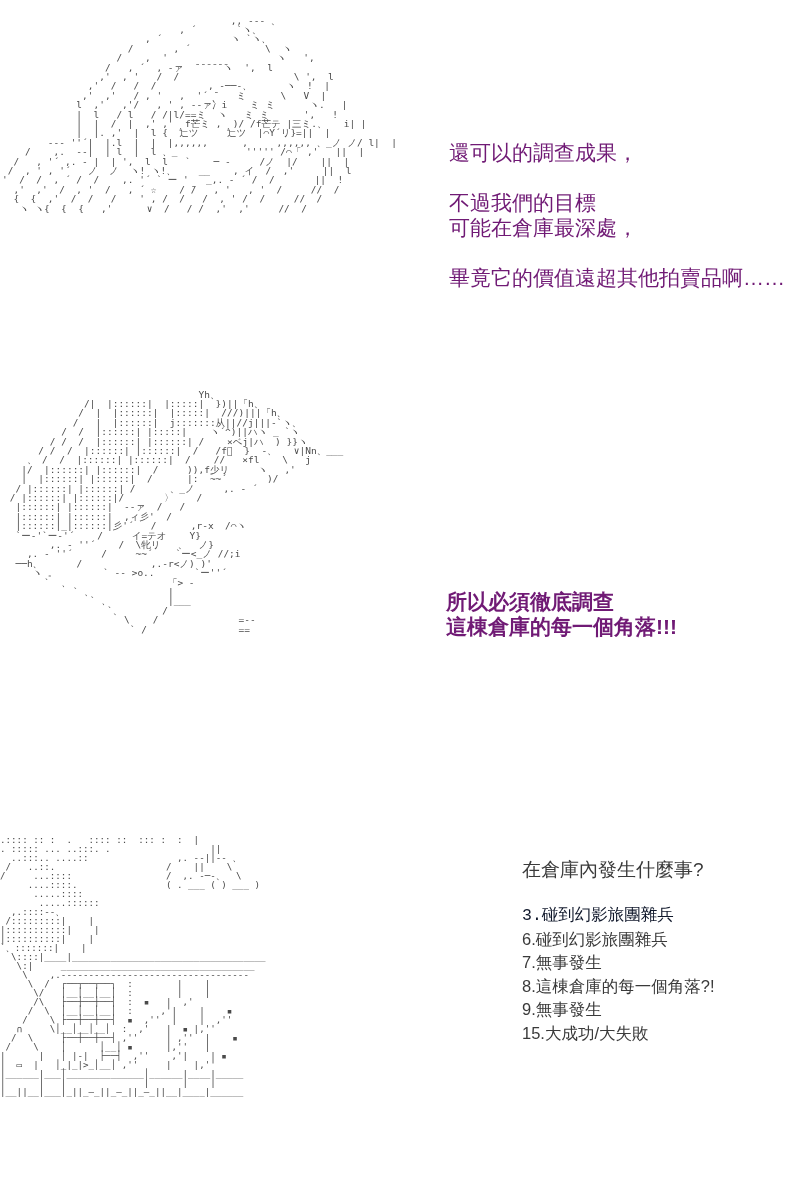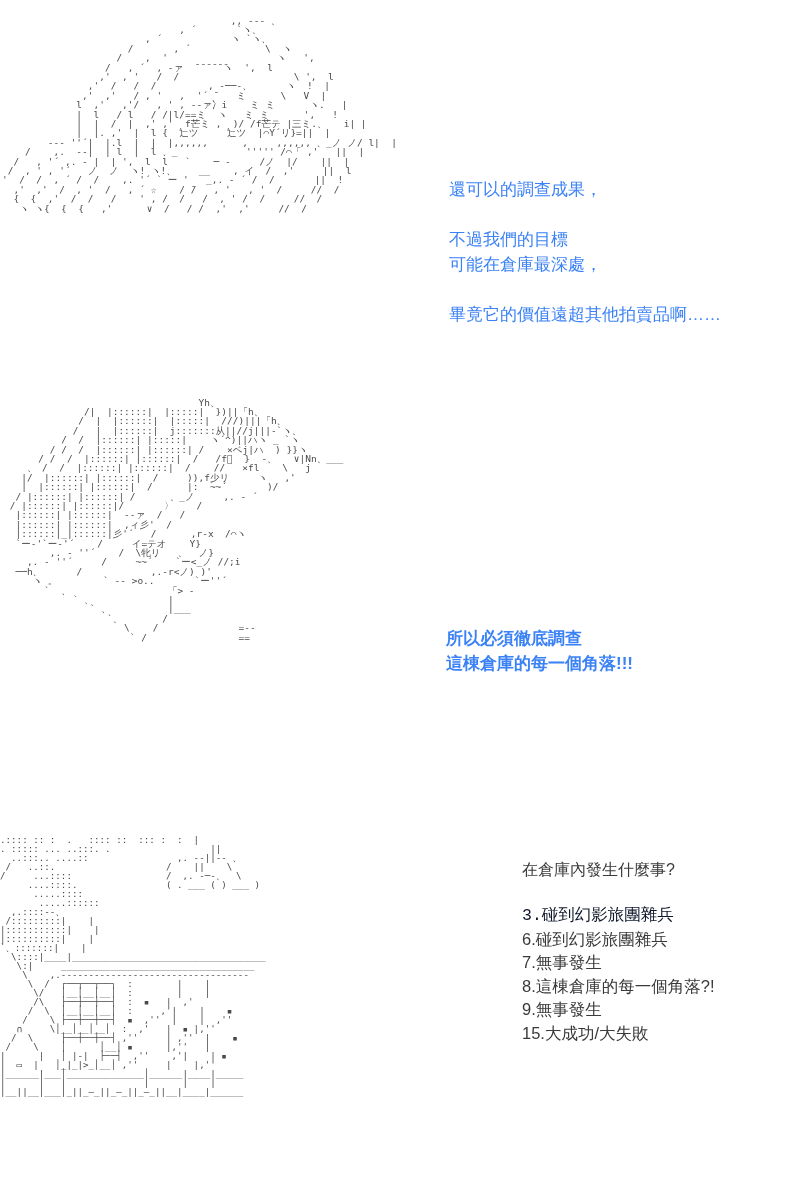--- a/index.html
+++ b/index.html
@@ -25,52 +25,51 @@
     letter-spacing: 0;
   }
   #aa-figure-1 {
     left: 2px;
     top: 6px;
     font-size: 9.5px;
     line-height: 9.4px;
   }
   #aa-figure-2 {
     left: 4px;
-    top: 388px;
+    top: 380px;
     font-size: 9.5px;
     line-height: 9.4px;
   }
   #aa-warehouse {
     left: 0px;
     top: 826px;
     font-size: 9.2px;
     line-height: 9.0px;
   }
 
   
   .dialogue {
     position: absolute;
-    font-size: 17px;
+    font-size: 21px;
     line-height: 25px;
-    color: #3b82f6;
+    color: #701a75;
     white-space: pre-line;
-    margin-top: 37px;
   }
   #dialogue-1 { left: 449px; top: 140px; }
   #dialogue-2 { left: 446px; top: 589px; font-weight: bold; }
 
   
   #choice-panel {
     position: absolute;
     left: 522px;
     top: 858px;
     width: 272px;
   }
   #choice-question {
-    font-size: 16px;
+    font-size: 19px;
     line-height: 24px;
     color: #3a3a3a;
     margin-bottom: 22px;
   }
   #choice-list {
     list-style: none;
     margin: 0;
     padding: 0;
   }
   .choice-item {

